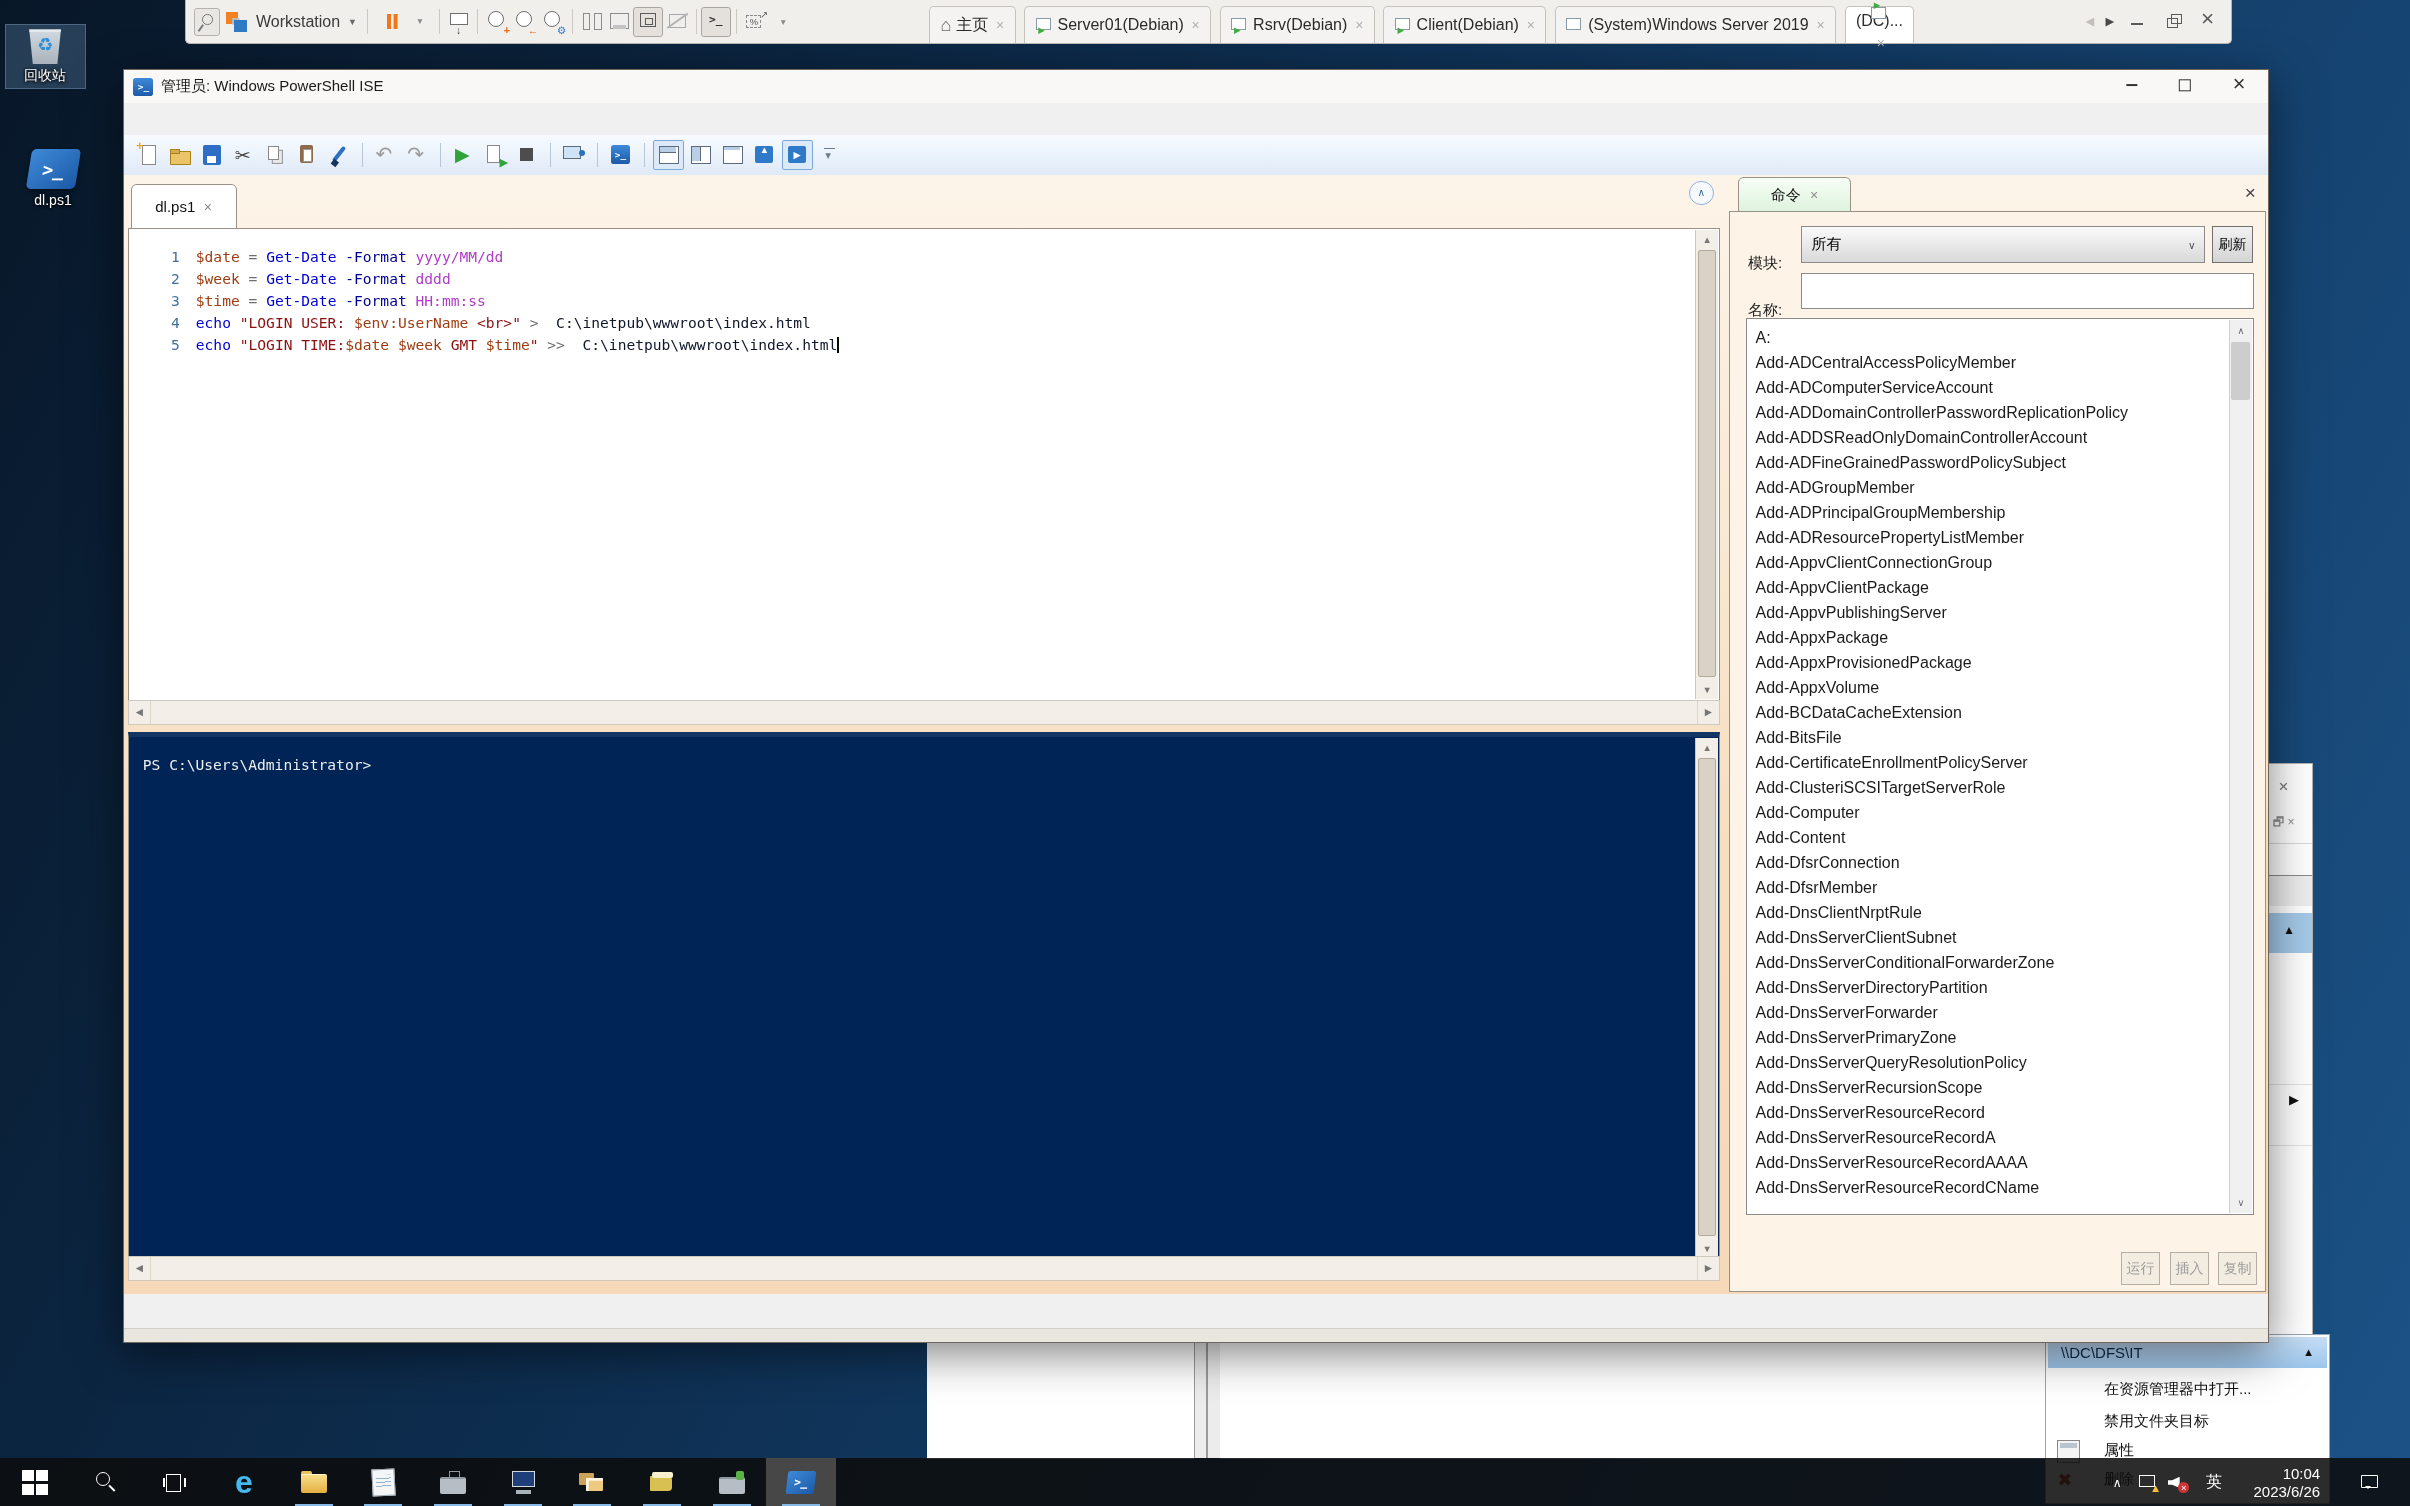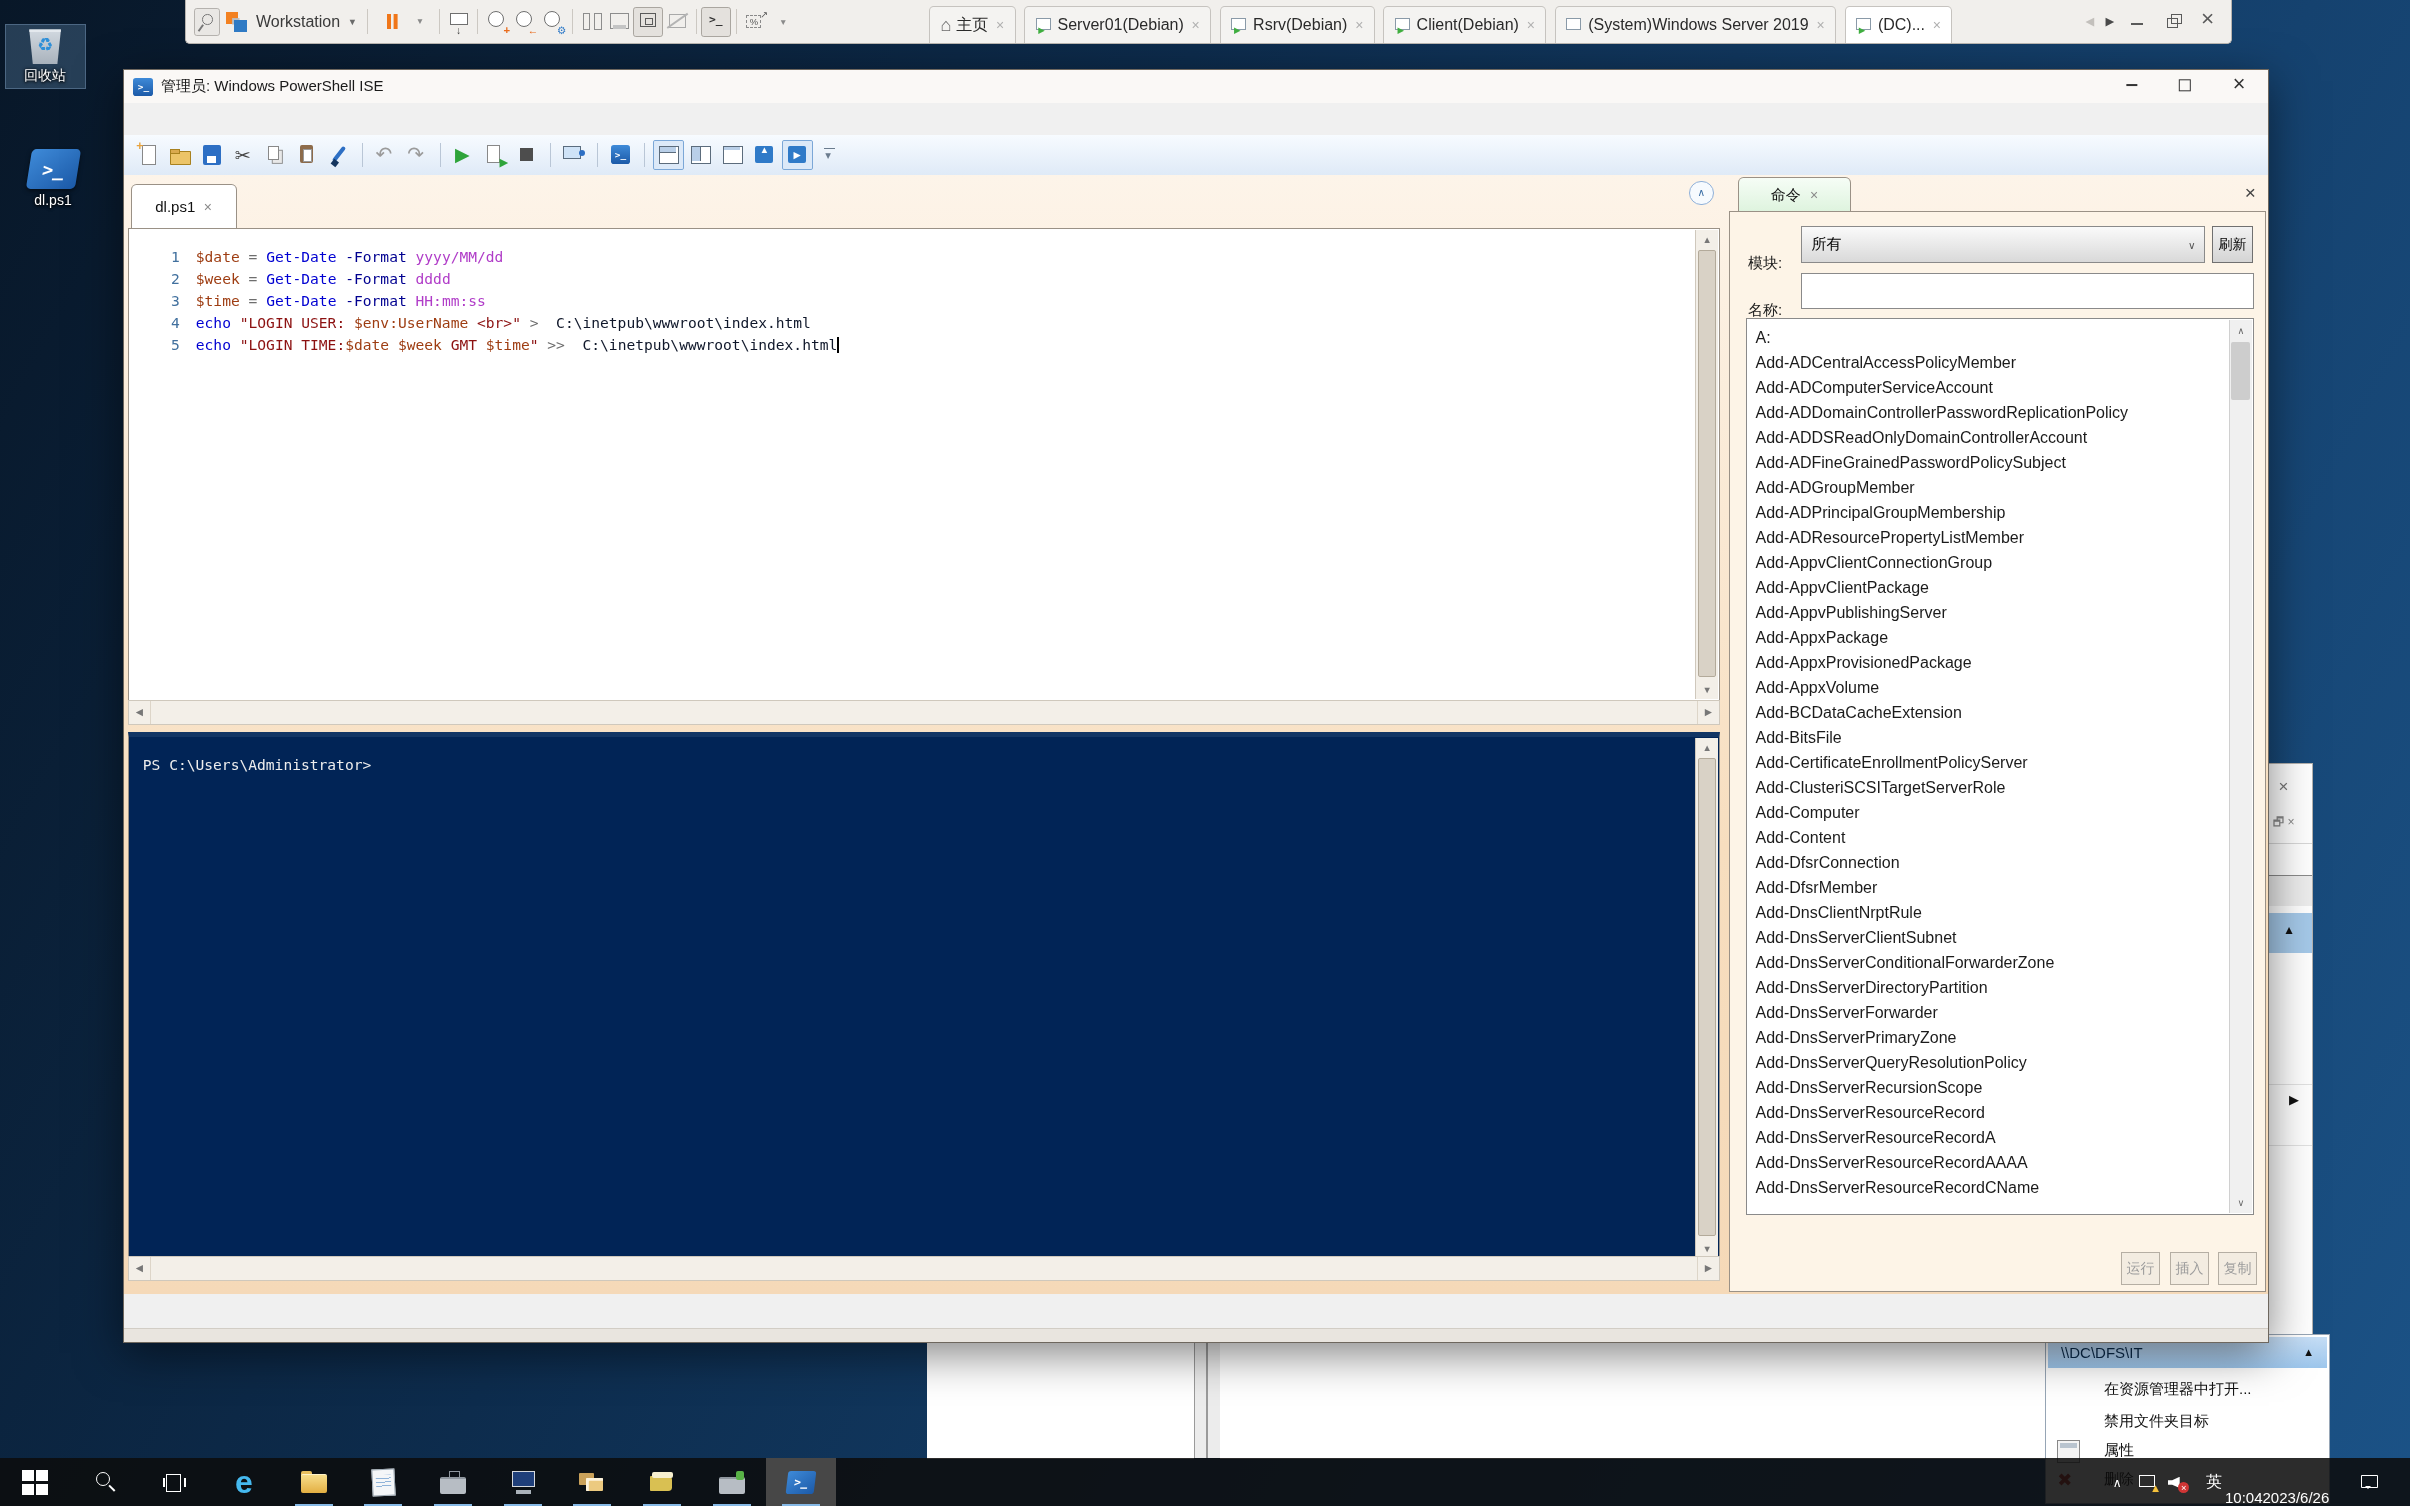--- a/index.html
+++ b/index.html
@@ -53,21 +53,21 @@
   .vic-fullscreen::after{content:"";position:absolute;left:10.4px;top:10.4px;width:6.6px;height:4.7px;border:0.9px solid #5a5a5a;}
   .vic-unity::before{content:"";position:absolute;left:5.6px;top:6.6px;width:15px;height:12.2px;border:1.9px solid #a9a9a9;}
   .vic-unity::after{content:"";position:absolute;left:1.9px;top:12.2px;width:24.5px;height:1.9px;background:#b3b3b3;transform:rotate(-35deg);}
   .vic-console-view::before{content:">_";position:absolute;left:6.6px;top:5.6px;font:bold 11.3px "DejaVu Sans Mono",monospace;color:#333;}
   .vic-display-scale::before{content:"%";position:absolute;left:4.7px;top:7.5px;width:13px;height:11.3px;border:0.9px dashed #8a8a8a;font-size:9.4px;color:#555;text-align:center;line-height:11.3px;}
   .vic-display-scale::after{content:"↗";position:absolute;right:1.9px;top:1.9px;font-size:9.4px;color:#555;}
   .vic-scale-arrow::before{content:"▼";position:absolute;left:9.4px;top:9.4px;font-size:8.5px;color:#8a8a8a;}
   #vm-tabs{position:absolute;left:743px;bottom:0;height:38px;display:flex;gap:8.5px;align-items:flex-end;z-index:2;}
   .vm-tab{height:36px;display:flex;align-items:center;gap:5px;padding:0 10.4px;background:#f4f3f1;
     border:0.9px solid #c6c3bf;border-bottom:none;border-radius:4.7px 4.7px 0 0;font-size:16px;color:#2a2a2a;white-space:nowrap;}
-  .vm-tab.active{background:#ffffff;}
+  .vm-tab.active{background:#ffffff;flex-direction:column;}
   .vm-tab .tab-close{color:#b0b0b0;font-size:14px;margin-left:2.8px;}
   .ti-home::before{content:"⌂";font-size:18px;color:#6b6b6b;}
   .ti-vm{position:relative;width:17px;height:14px;}
   .ti-vm::before{content:"";position:absolute;left:0;top:0;width:13px;height:10.4px;border:1.9px solid #8a9aa8;background:#fff;}
   .ti-vm.run::after{content:"▶";position:absolute;left:2.8px;bottom:-2.8px;font-size:8.5px;color:#3fae3f;}
   #vm-ctrl{position:absolute;right:9.4px;top:0;height:43px;display:flex;align-items:center;gap:11.3px;}
   .nav-arrow{font-size:11.3px;}
   .wbtn{position:relative;width:24.5px;height:24.5px;}
   .wbtn.min::before{content:"";position:absolute;left:5.6px;top:14px;width:12.2px;height:1.9px;background:#5a5a5a;}
   .wbtn.restore::before{content:"";position:absolute;left:5.6px;top:8.5px;width:9.4px;height:8.5px;border:1.9px solid #5a5a5a;background:#f1efec;}
@@ -253,21 +253,21 @@
   #tray-chev{left:-305px;width:22.6px;font-size:12.2px;}
   #tray-net{left:-277px;width:28px;}
   .net-ico{position:relative;width:19px;height:17px;}
   .net-ico::before{content:"";position:absolute;left:0;top:0.9px;width:14px;height:10.4px;border:1.9px solid #fff;}
   .net-ico::after{content:"▲";position:absolute;right:-3.8px;bottom:-2.8px;font-size:11.3px;color:#f5c13d;text-shadow:0 0 0.9px #7a5c00;}
   #tray-vol{left:-247px;width:26px;}
   .vol-ico{position:relative;width:19px;height:17px;}
   .vol-ico::before{content:"";position:absolute;left:0;top:2.8px;width:12.2px;height:11.3px;background:#fff;clip-path:polygon(0 30%,38% 30%,100% 0,100% 100%,38% 70%,0 70%);}
   .vol-ico::after{content:"×";position:absolute;right:-2.8px;bottom:-1.9px;width:11.3px;height:11.3px;background:#cf3535;border-radius:50%;color:#fff;font-size:9.4px;line-height:11.3px;text-align:center;}
   #tray-lang{left:-211px;width:28px;font-size:16px;}
-  #tray-clock{left:-177px;width:90px;flex-direction:row;font-size:15px;line-height:18px;align-items:flex-end;padding-right:3.8px;box-sizing:border-box;}
+  #tray-clock{left:-177px;width:90px;flex-direction:column;font-size:15px;line-height:18px;align-items:flex-end;padding-right:3.8px;box-sizing:border-box;}
   #tray-notif{left:-60px;width:38px;}
   .notif-ico{position:relative;width:19px;height:16px;}
   .notif-ico::before{content:"";position:absolute;left:0;top:0;width:15px;height:11.3px;border:1.9px solid #fff;border-radius:0.9px;}
   .notif-ico::after{content:"";position:absolute;left:4.7px;bottom:-1.9px;border:3.8px solid transparent;border-top-color:#fff;}
 </style>
 </head>
 <body>
 
 <div id="screen">
 

